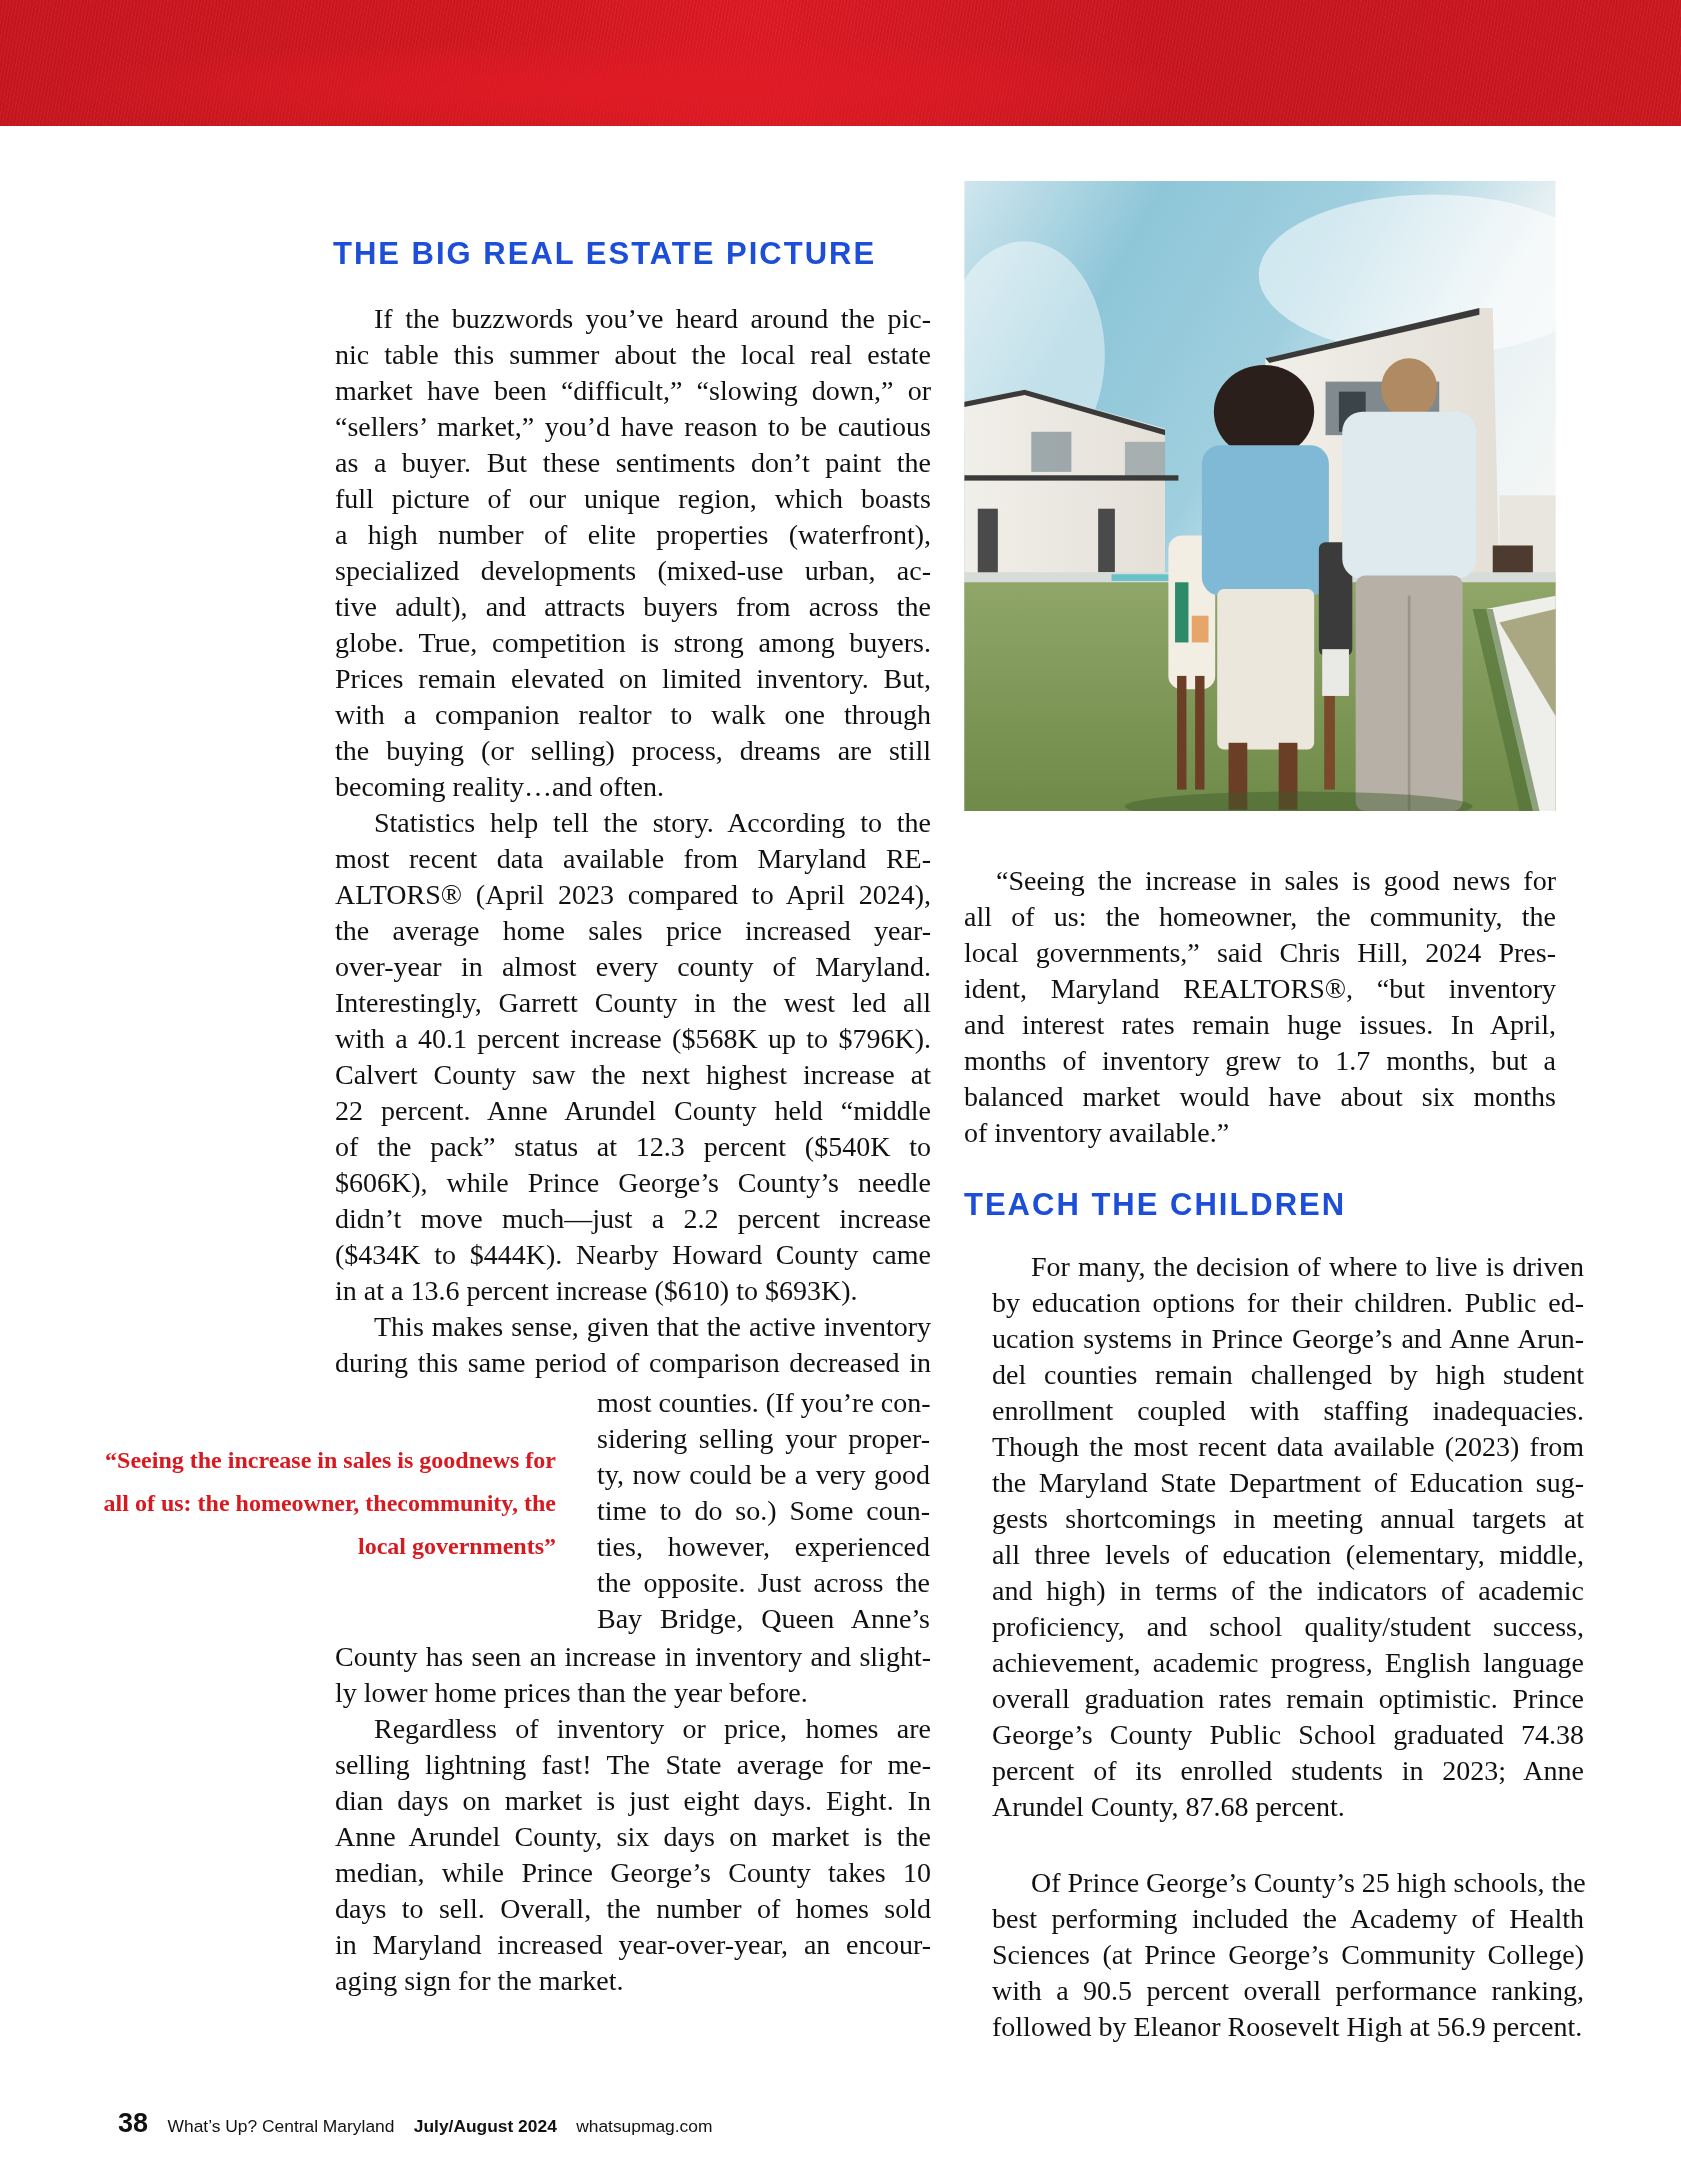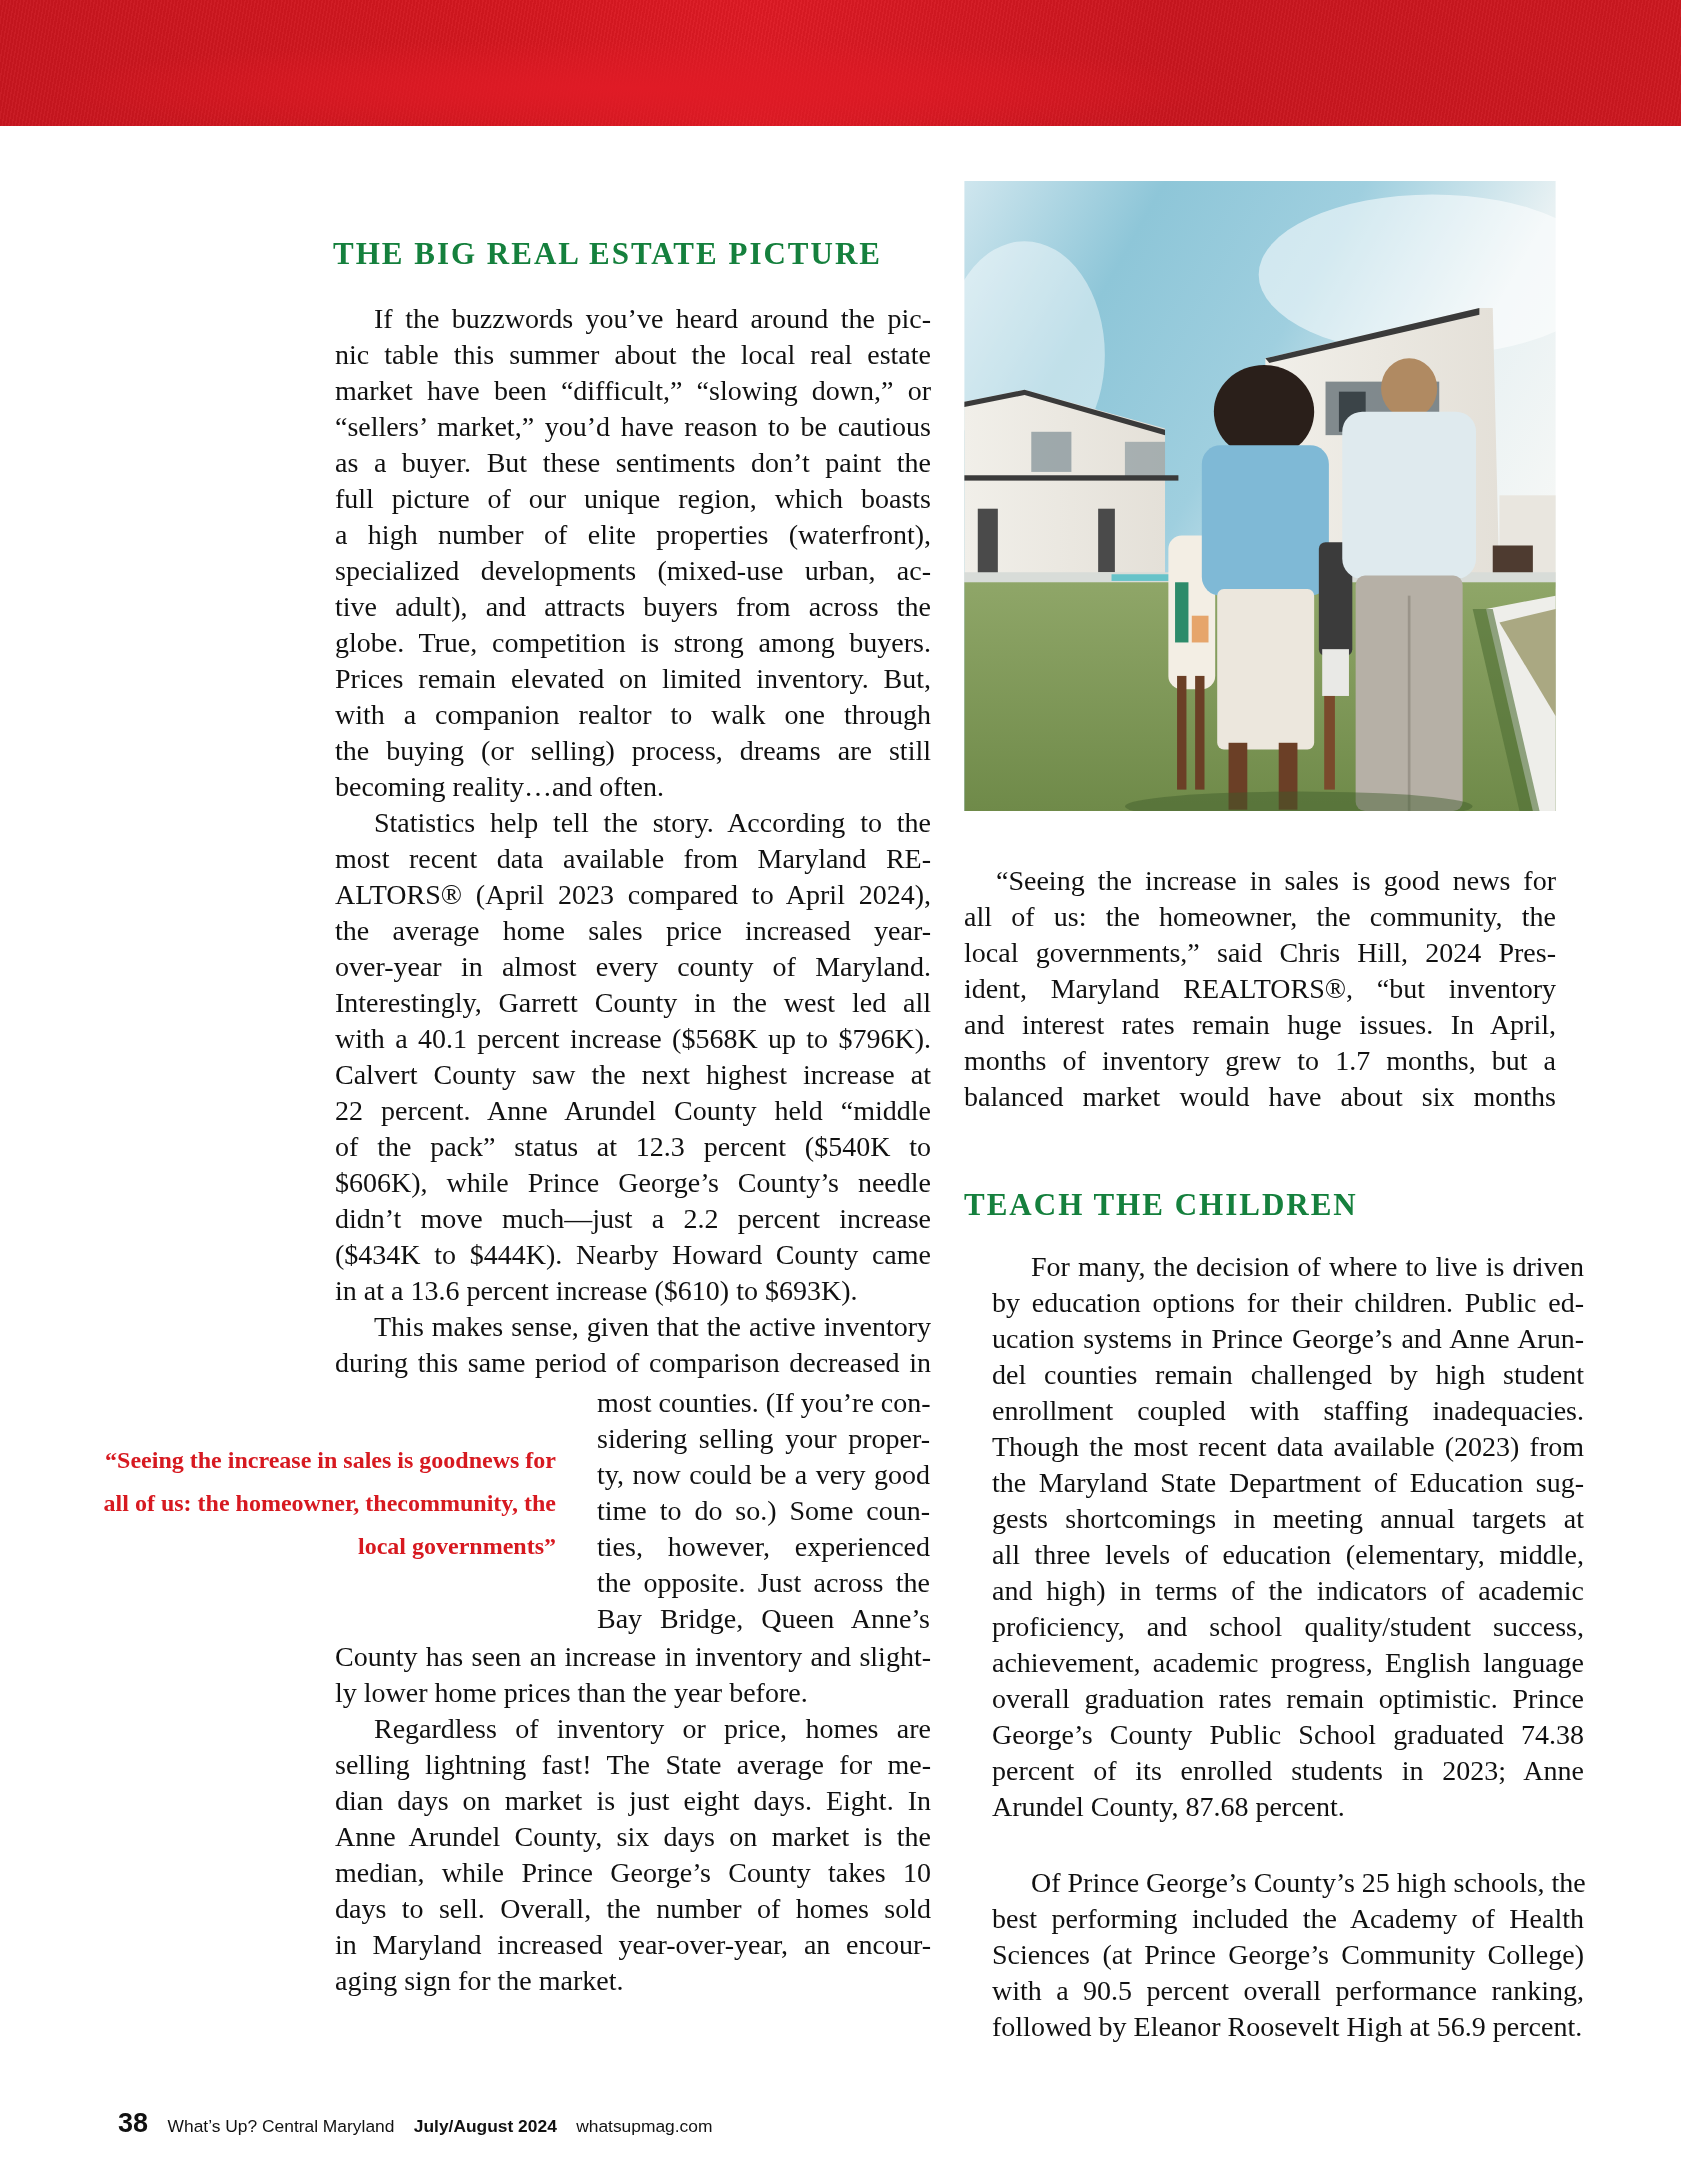--- a/index.html
+++ b/index.html
@@ -3,22 +3,22 @@
 <meta charset="utf-8">
 <style>
   html, body { margin:0; padding:0; }
   body { width:1681px; height:2183px; position:relative; background:#ffffff; overflow:hidden;
          font-family:"Liberation Serif","DejaVu Serif",serif; color:#111; }
   .top-band { position:absolute; left:0; top:0; width:1681px; height:126px;
     background:
       radial-gradient(ellipse at 38% 70%, #e01b26 0%, rgba(224,27,38,0) 40%),
       repeating-linear-gradient(100deg, rgba(255,255,255,0.03) 0 1.3px, rgba(0,0,0,0.03) 1.3px 3.3px),
       linear-gradient(90deg,#c8161f 0%, #d4171f 30%, #de1a24 45%, #c9161f 70%, #cc1820 100%); }
-  .heading { position:absolute; font-family:Liberation Serif, serif; font-weight:700;
-    color:#15803d; letter-spacing:2px; font-size:31px; line-height:35px; white-space:nowrap; }
+  .heading { position:absolute; font-family:Liberation Sans, sans-serif; font-weight:700;
+    color:#1d4ed8; letter-spacing:2px; font-size:31px; line-height:35px; white-space:nowrap; }
   .col { position:absolute; font-size:28px; line-height:36px; text-align:justify; }
   .col .line { display:block; text-align:justify; text-align-last:justify; white-space:nowrap; }
   .col .line.last { text-align-last:left; }
   .pull { position:absolute; left:100px; top:1439px; width:456px; text-align:right; color:#d71920;
     font-family:"Liberation Serif","DejaVu Serif",serif; font-weight:700; font-size:24px; line-height:43px; }
   .photo { position:absolute; left:964px; top:181px; width:592px; height:630px; overflow:hidden; }
   .footer { position:absolute; left:118px; top:2108px; font-family:"Liberation Sans","DejaVu Sans",sans-serif;
     font-size:17.4px; color:#111; white-space:nowrap; }
   .footer .pg { font-weight:700; font-size:27px; margin-right:14.7px; }
   .footer .b { font-weight:700; }
@@ -175,20 +175,21 @@
 
 <div class="col" style="left:964px; top:863px; width:592px;">
   <div id="q1">
       <span class="line" style="padding-left: 32px;">“Seeing the increase in sales is good news for</span>
       <span class="line">all of us: the homeowner, the community, the</span>
       <span class="line">local governments,” said Chris Hill, 2024 Pres-</span>
       <span class="line">ident, Maryland REALTORS®, “but inventory</span>
       <span class="line">and interest rates remain huge issues. In April,</span>
       <span class="line">months of inventory grew to 1.7 months, but a</span>
       <span class="line">balanced market would have about six months</span>
+      <span class="line last">of inventory available.”</span>
     </div>
 </div>
 
 <div class="heading" style="left:964px; top:1187px;">TEACH THE CHILDREN</div>
 
 <div class="col" style="left:992px; top:1249px; width:592px;">
   <div id="s2p1">
       <span class="line" style="padding-left: 39px;">For many, the decision of where to live is driven</span>
       <span class="line">by education options for their children. Public ed-</span>
       <span class="line">ucation systems in Prince George’s and Anne Arun-</span>

